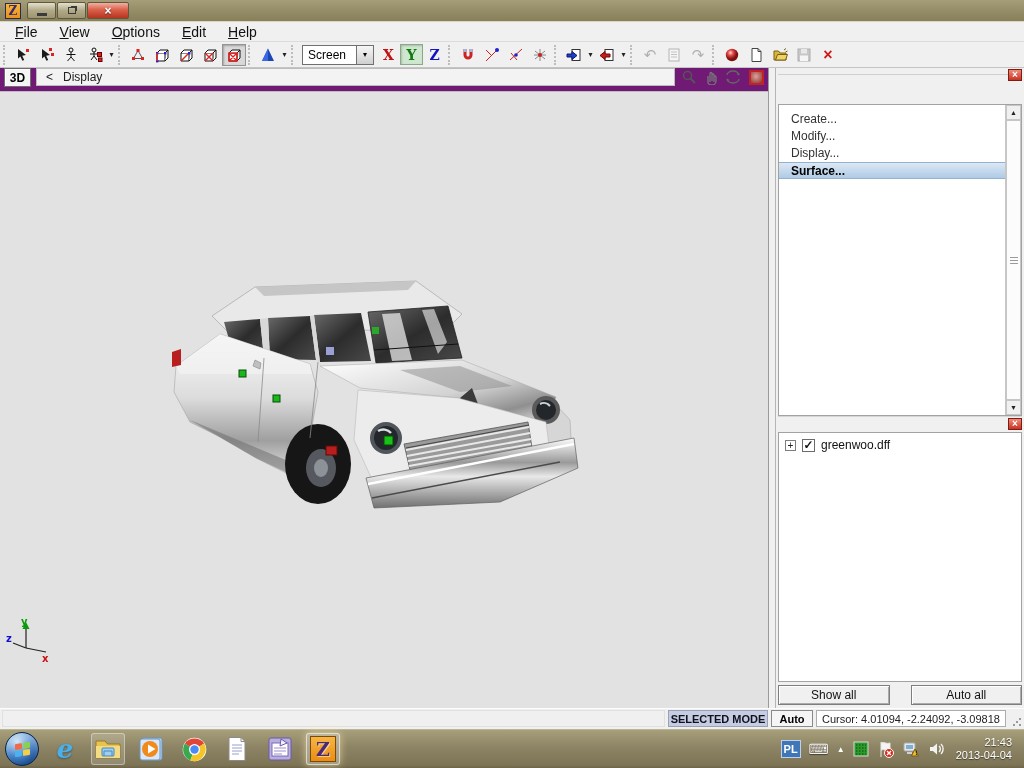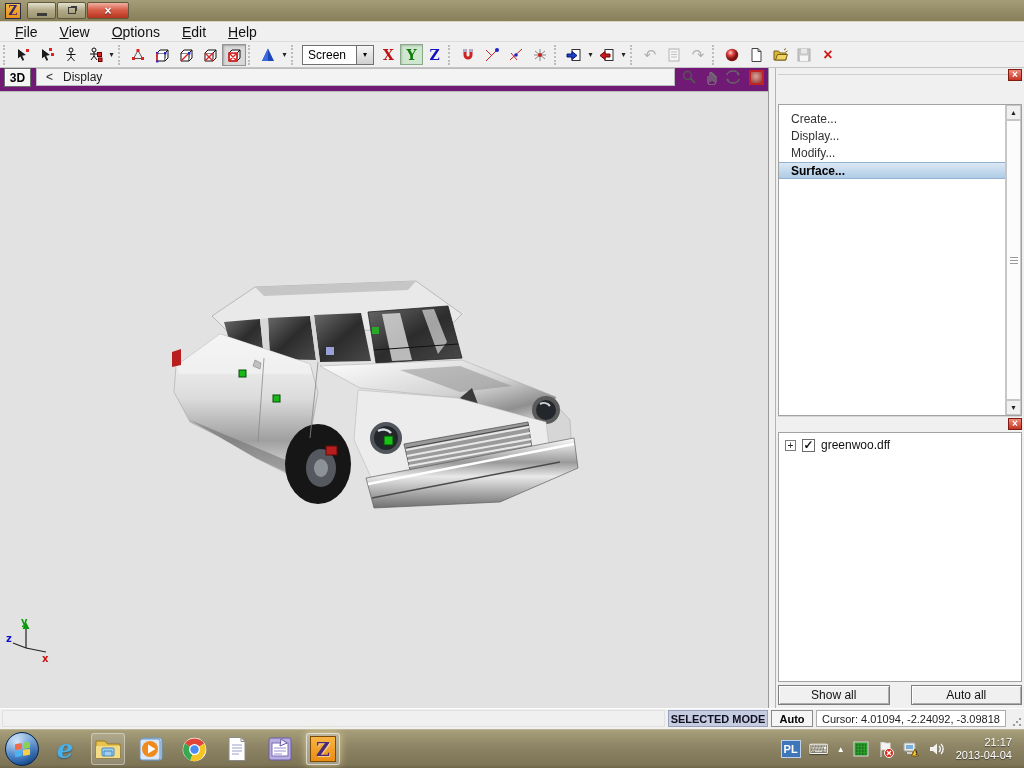--- a/index.html
+++ b/index.html
@@ -448,22 +448,22 @@
 
     <div class="splitter"></div>
 
     <div class="sidebar">
       <div class="side-handle">
         <div class="close-sq">×</div>
       </div>
       <div class="cmd-panel">
         <div class="cmd-list">
           <div class="cmd-item">Create...</div>
+          <div class="cmd-item">Modify...</div>
           <div class="cmd-item">Display...</div>
-          <div class="cmd-item">Modify...</div>
           <div class="cmd-item sel">Surface...</div>
         </div>
         <div class="vscroll">
           <div class="sb-arrow">▲</div>
           <div class="sb-thumb">
             <div class="sb-gripline"></div>
             <div class="sb-gripline"></div>
             <div class="sb-gripline"></div>
           </div>
           <div class="sb-arrow">▼</div>
@@ -571,18 +571,18 @@
           <rect x="4" y="4" width="7" height="4" fill="#7ab0d8"></rect>
           <rect x="5" y="11" width="5" height="2" fill="#d0d0d0"></rect>
           <path d="M13 8 l3.5 7 h-7 Z" fill="#f2c232" stroke="#7a5a0a"></path>
           <text x="12.9" y="14" font-size="6" font-weight="bold" fill="#222" font-family="DejaVu Sans">!</text>
         </svg>
       <svg width="17" height="16" viewBox="0 0 17 16">
           <path d="M2 6 H5 L9 2.5 V13.5 L5 10 H2 Z" fill="#f2f2f2"></path>
           <path d="M11 5 a4 4 0 0 1 0 6 M13 3 a7 7 0 0 1 0 10" fill="none" stroke="#f2f2f2" stroke-width="1.4"></path>
         </svg>
       <div class="clock">
-        <div>21:17</div>
+        <div>21:43</div>
         <div>2013-04-04</div>
       </div>
     </div>
   </div>
 </div>
 
 </body></html>

